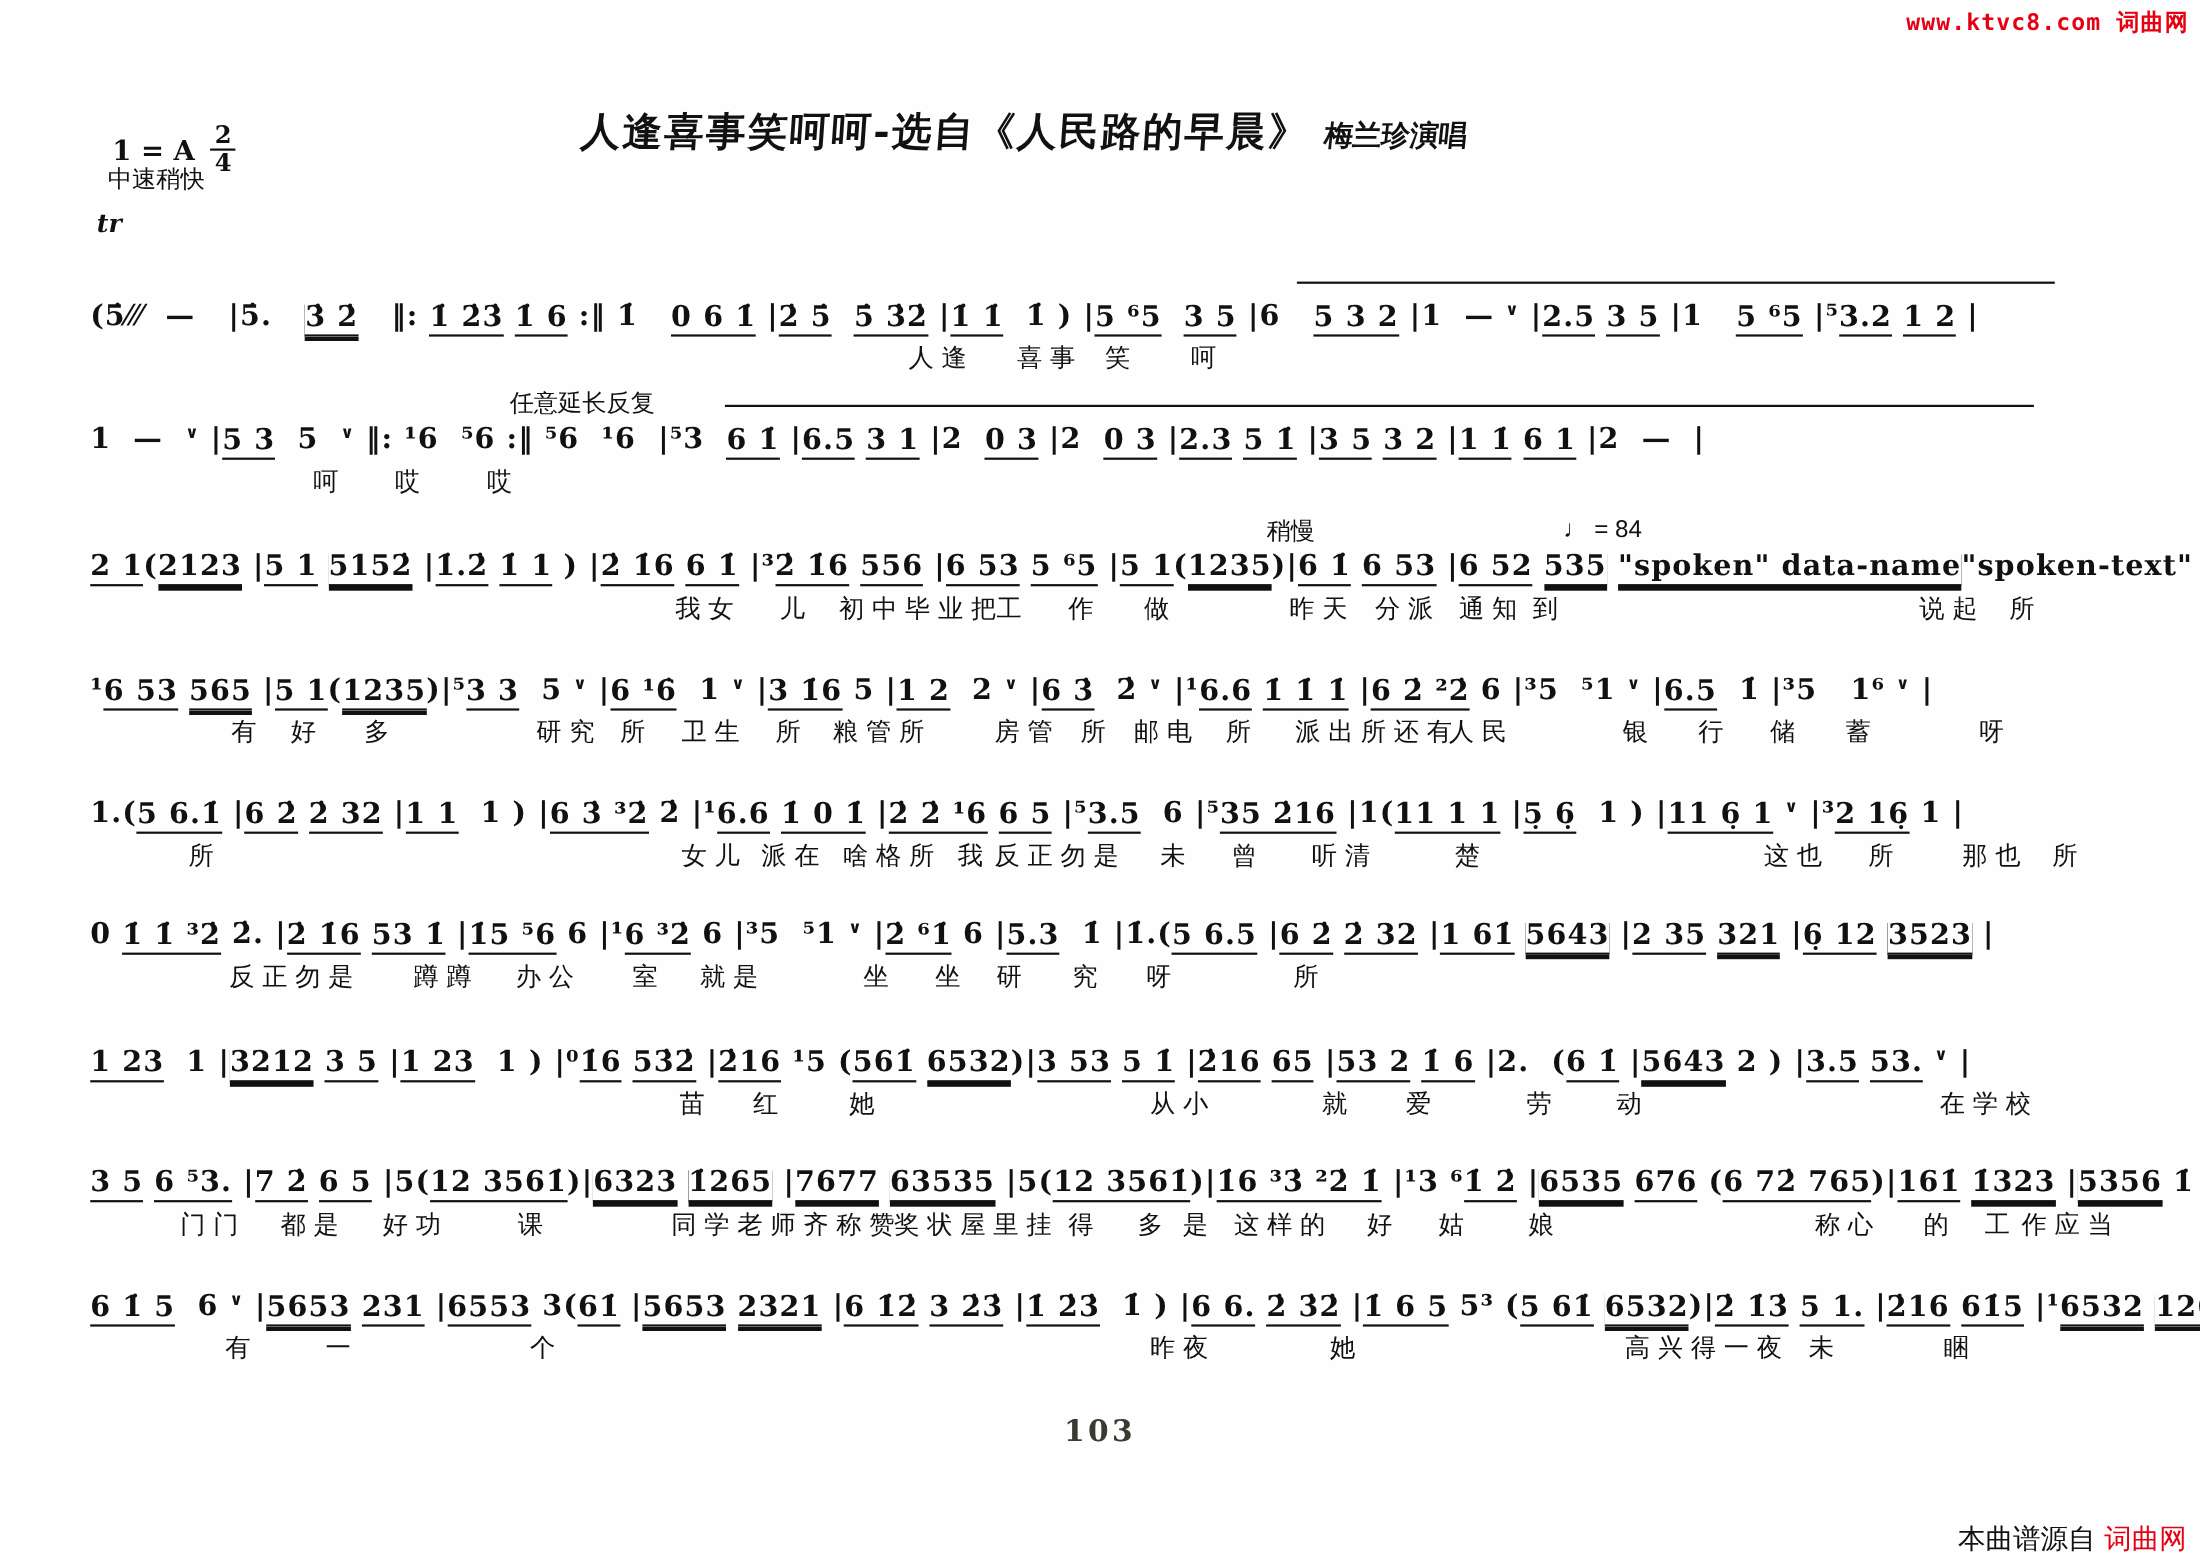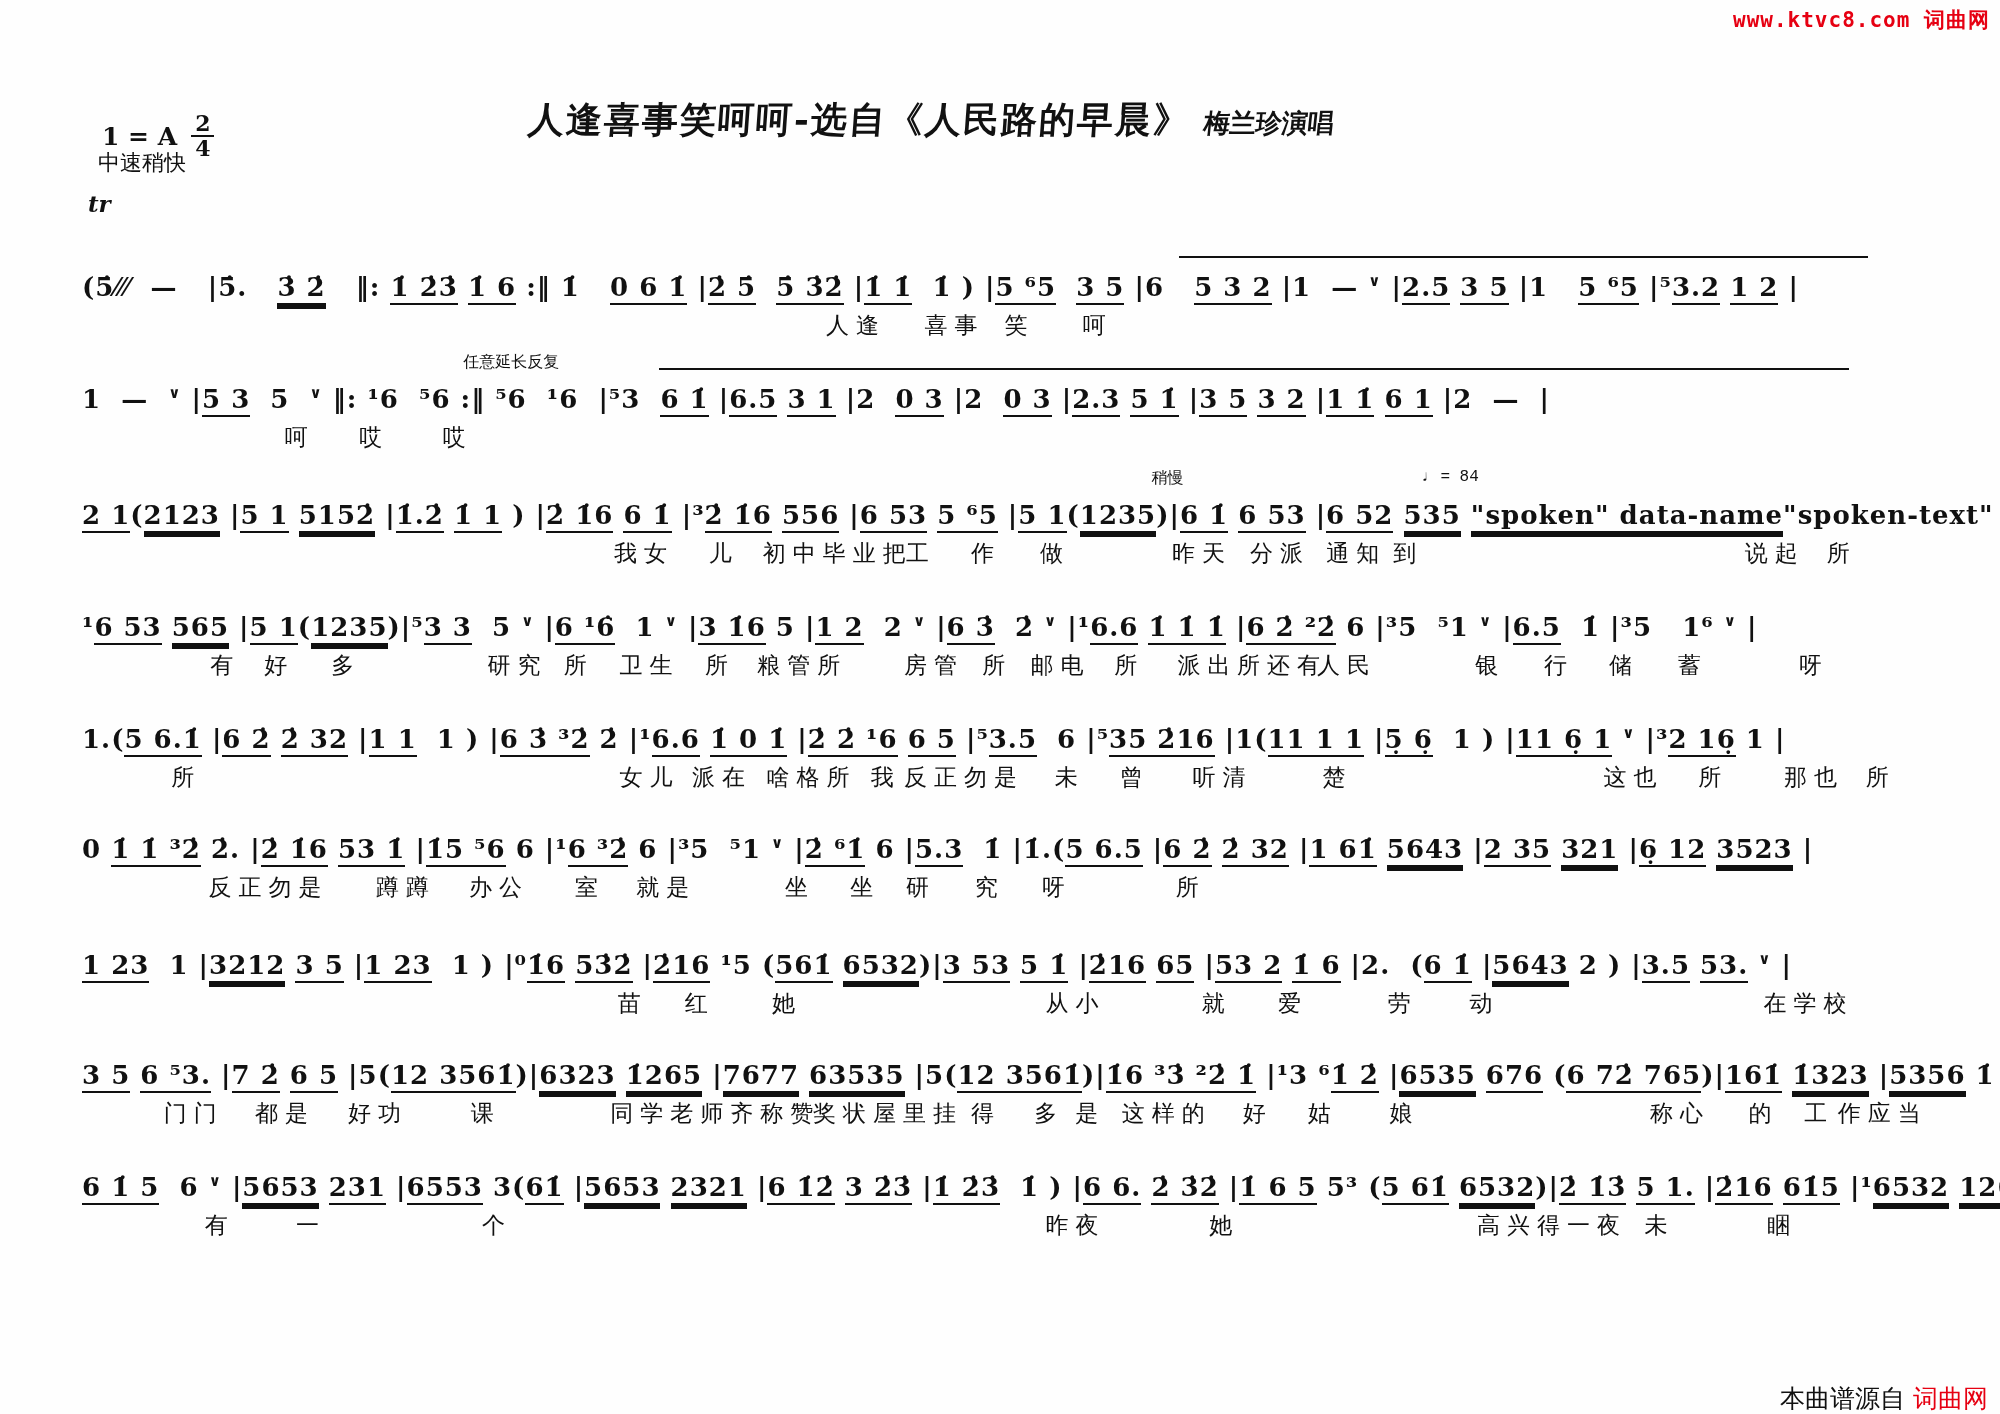--- a/index.html
+++ b/index.html
@@ -34,22 +34,22 @@
   .music{
     position:absolute;left:0;top:0;width:100%;white-space:pre;
     font-size:26px;font-weight:bold;letter-spacing:1px;line-height:1.2;
   }
   .u1{border-bottom:2px solid #111;padding-bottom:1px;}
   .u2{border-bottom:2px solid #111;box-shadow:0 4px 0 #111;padding-bottom:1px;}
   sup.breath{font-size:15px;font-weight:bold;vertical-align:super;}
   .lyrics{position:absolute;left:0;top:38px;width:100%;height:32px;}
   .lyric{position:absolute;top:0;white-space:nowrap;font-size:23px;letter-spacing:7px;
     font-family:"DejaVu Sans","Liberation Sans",sans-serif;}
-  .annot{position:absolute;top:-32px;font-size:16px;white-space:nowrap;
-    font-family:Liberation Mono, monospace;}
+  .annot{position:absolute;top:-32px;font-size:22px;white-space:nowrap;
+    font-family:Liberation Sans, sans-serif;}
   .overline{position:absolute;top:-16px;height:0;border-top:2px solid #111;}
   
   .pagenum{position:absolute;left:0;top:1286px;width:100%;text-align:center;
     font-size:27px;letter-spacing:3px;color:#3a3a30;font-weight:bold;}
   .source{position:absolute;right:12px;top:1382px;font-size:25px;white-space:nowrap;
     font-family:"DejaVu Sans","Liberation Sans",sans-serif;}
 </style>
 </head>
 <body>
 
@@ -217,20 +217,21 @@
           <span class="lyric" style="left: 21.5%;">个</span>
           <span class="lyric" style="left: 51.8%;">昨夜</span>
           <span class="lyric" style="left: 60.6%;">她</span>
           <span class="lyric" style="left: 75%;">高兴得一夜</span>
           <span class="lyric" style="left: 84%;">未</span>
           <span class="lyric" style="left: 90.6%;">睏</span>
         </div>
       </div>
     </div>
 
+  <div class="pagenum">103</div>
 
   <div class="source">
     <span>本曲谱源自</span>
     <span> </span>
     <span class="red" style="color: rgb(230, 0, 18);">词曲网</span>
   </div>
 
 </div>
 
 </body></html>

